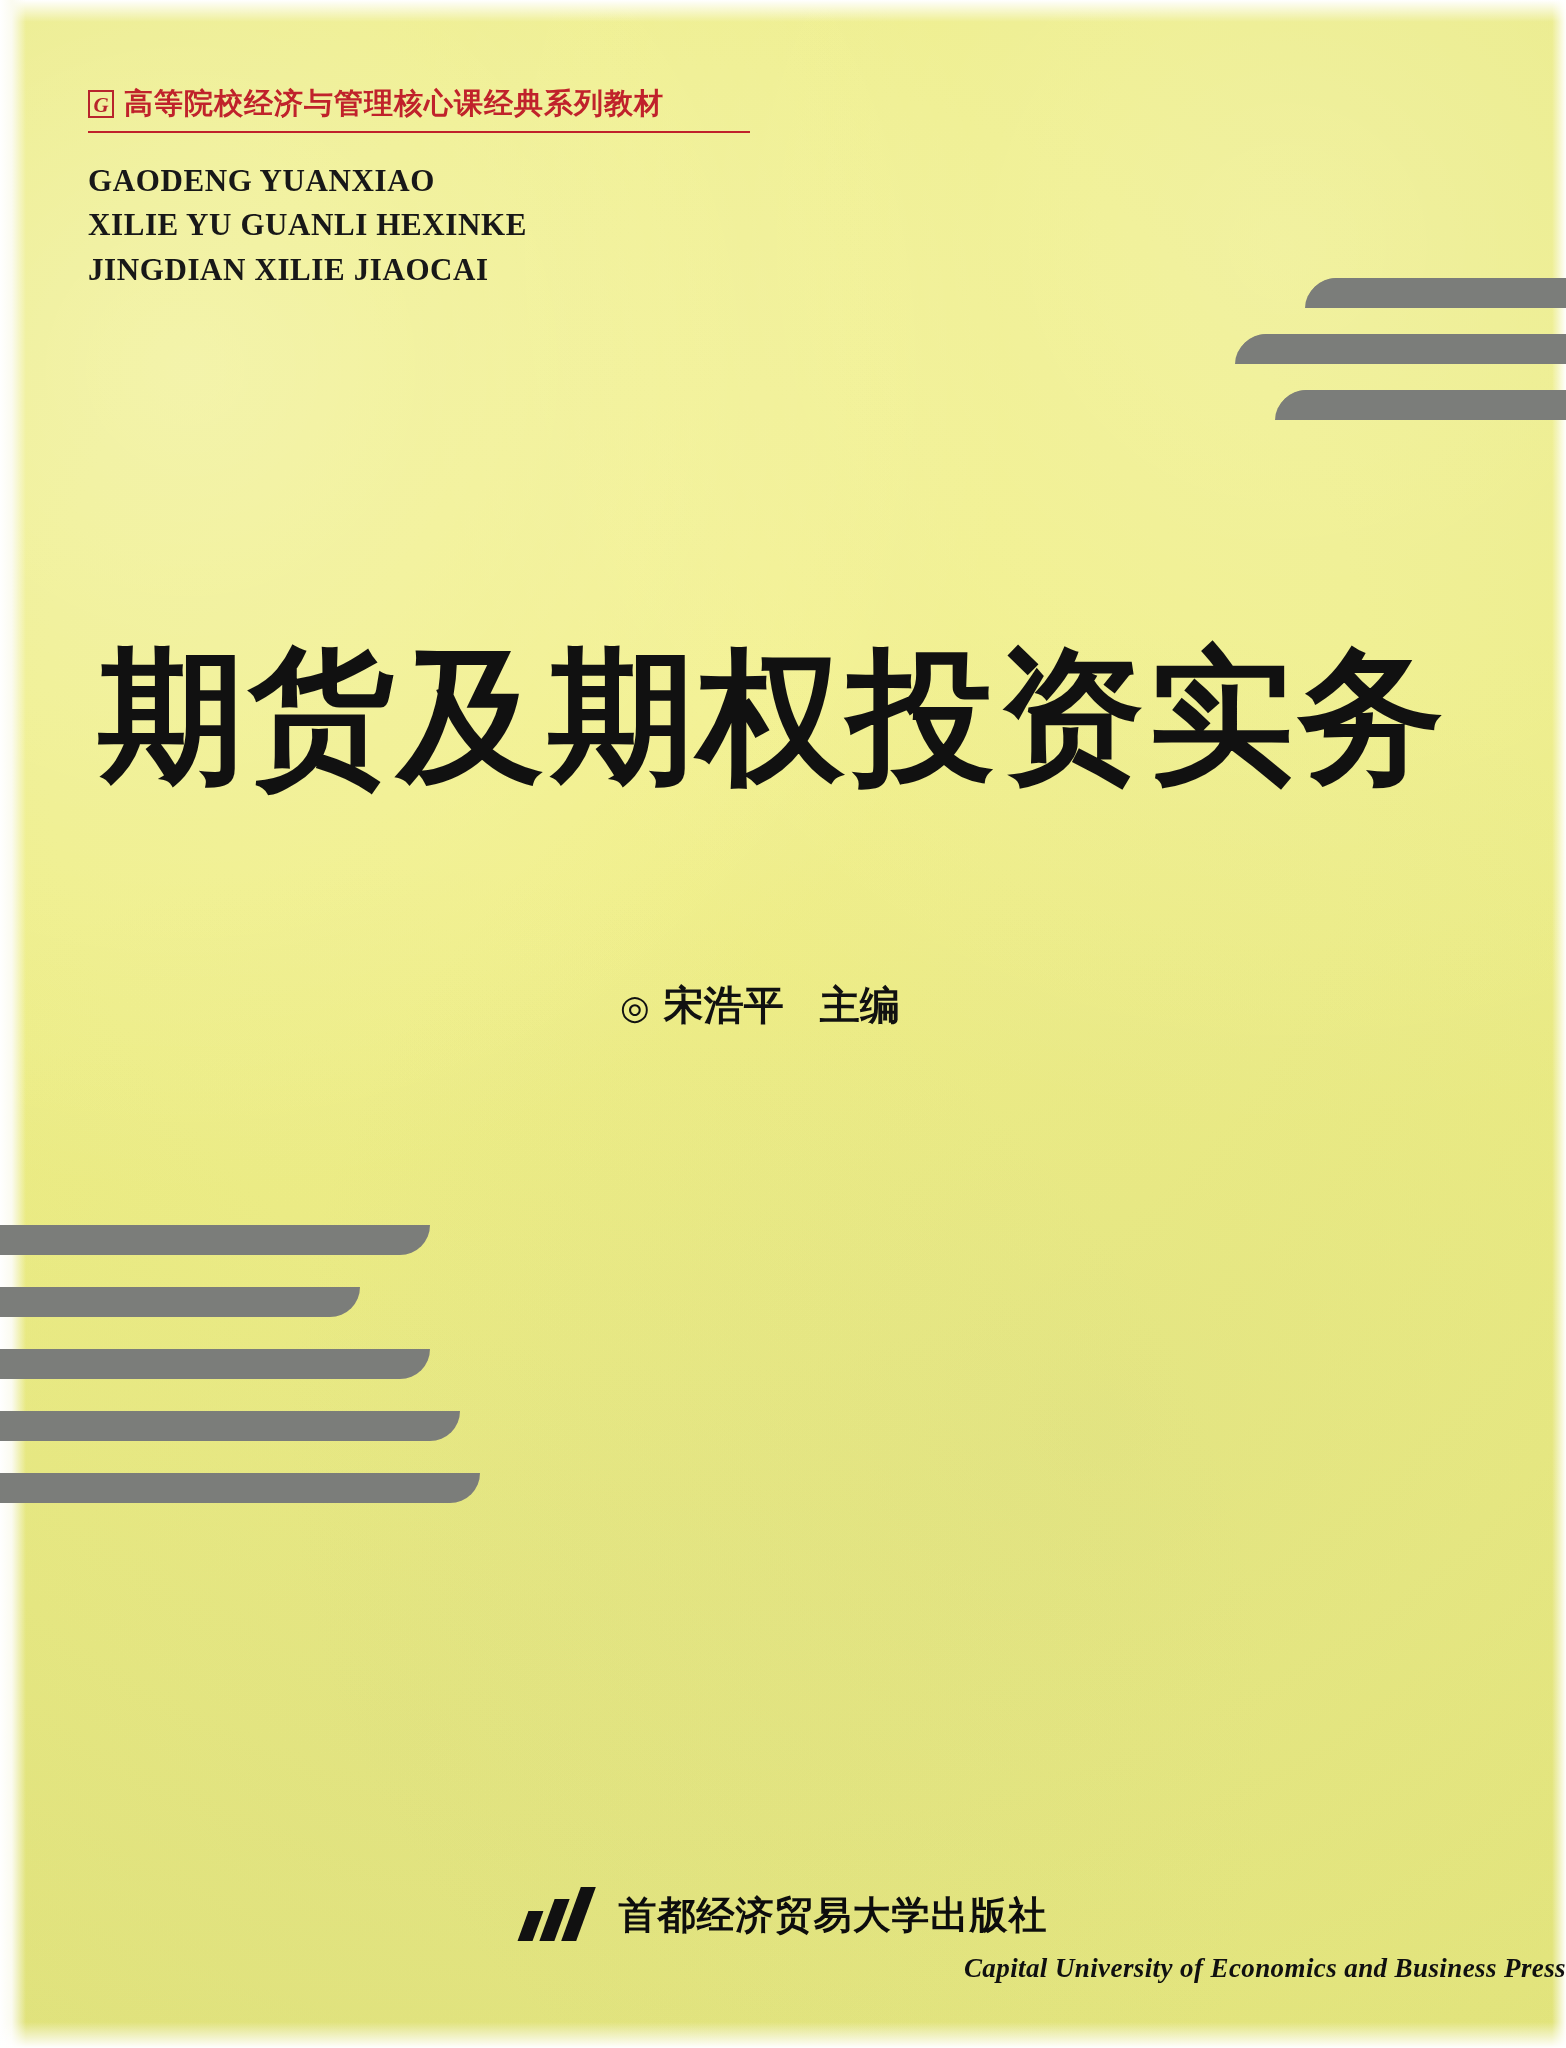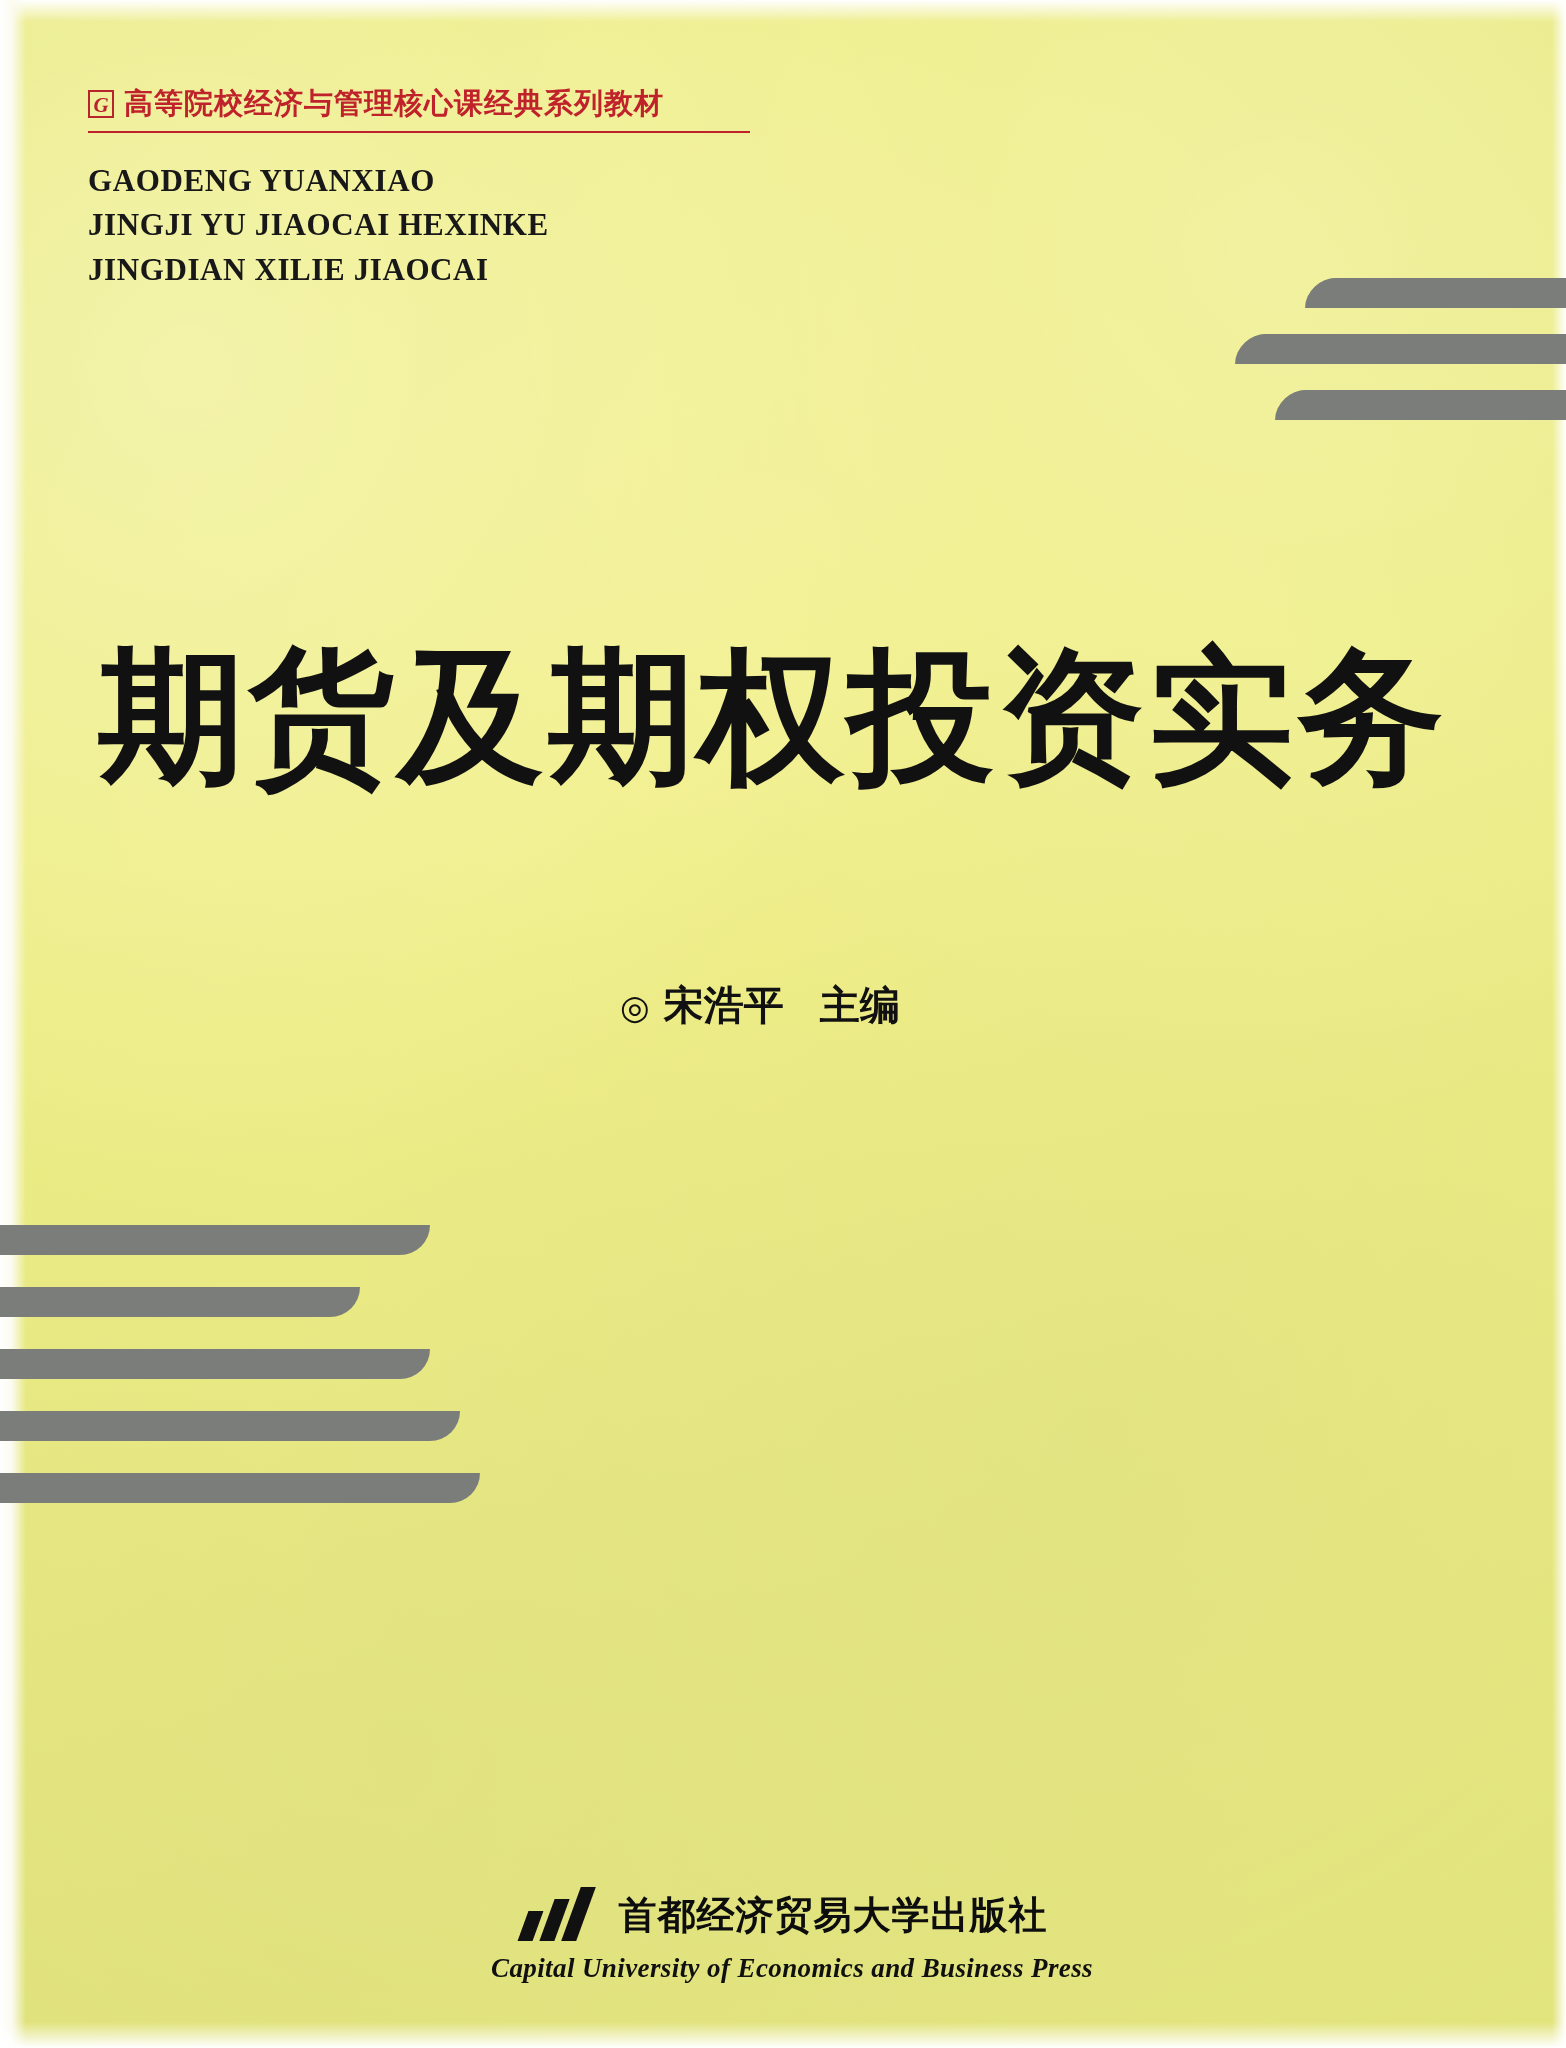--- a/index.html
+++ b/index.html
@@ -198,21 +198,21 @@
     margin-left: 22px;
     font-weight: bold;
   }
 
   
   .publisher {
     position: absolute;
     left: 0;
     right: 0;
     bottom: 64px;
-    text-align: center;
+    text-align: right;
   }
   .pub-row {
     display: flex;
     align-items: flex-end;
     justify-content: center;
     gap: 14px;
   }
   .pub-logo {
     width: 86px;
     height: 56px;
@@ -260,21 +260,21 @@
   <div class="page-edge-bottom"></div>
 
   <div class="series-block">
     <div class="series-line">
       <div class="g-badge">G</div>
       <div class="series-cn">高等院校经济与管理核心课经典系列教材</div>
     </div>
     <div class="series-rule"></div>
     <div class="series-pinyin">
       <div>GAODENG YUANXIAO</div>
-      <div>JINGJI YU JIAOCAI HEXINKE</div>
+      <div>XILIE YU GUANLI HEXINKE</div>
       <div>JINGDIAN XILIE JIAOCAI</div>
     </div>
   </div>
 
   <div class="stripes-tr">
     <div class="bar tr" style="top:0px;   width:260px;"></div>
     <div class="bar tr" style="top:56px;  width:330px;"></div>
     <div class="bar tr" style="top:112px; width:290px;"></div>
   </div>
 

